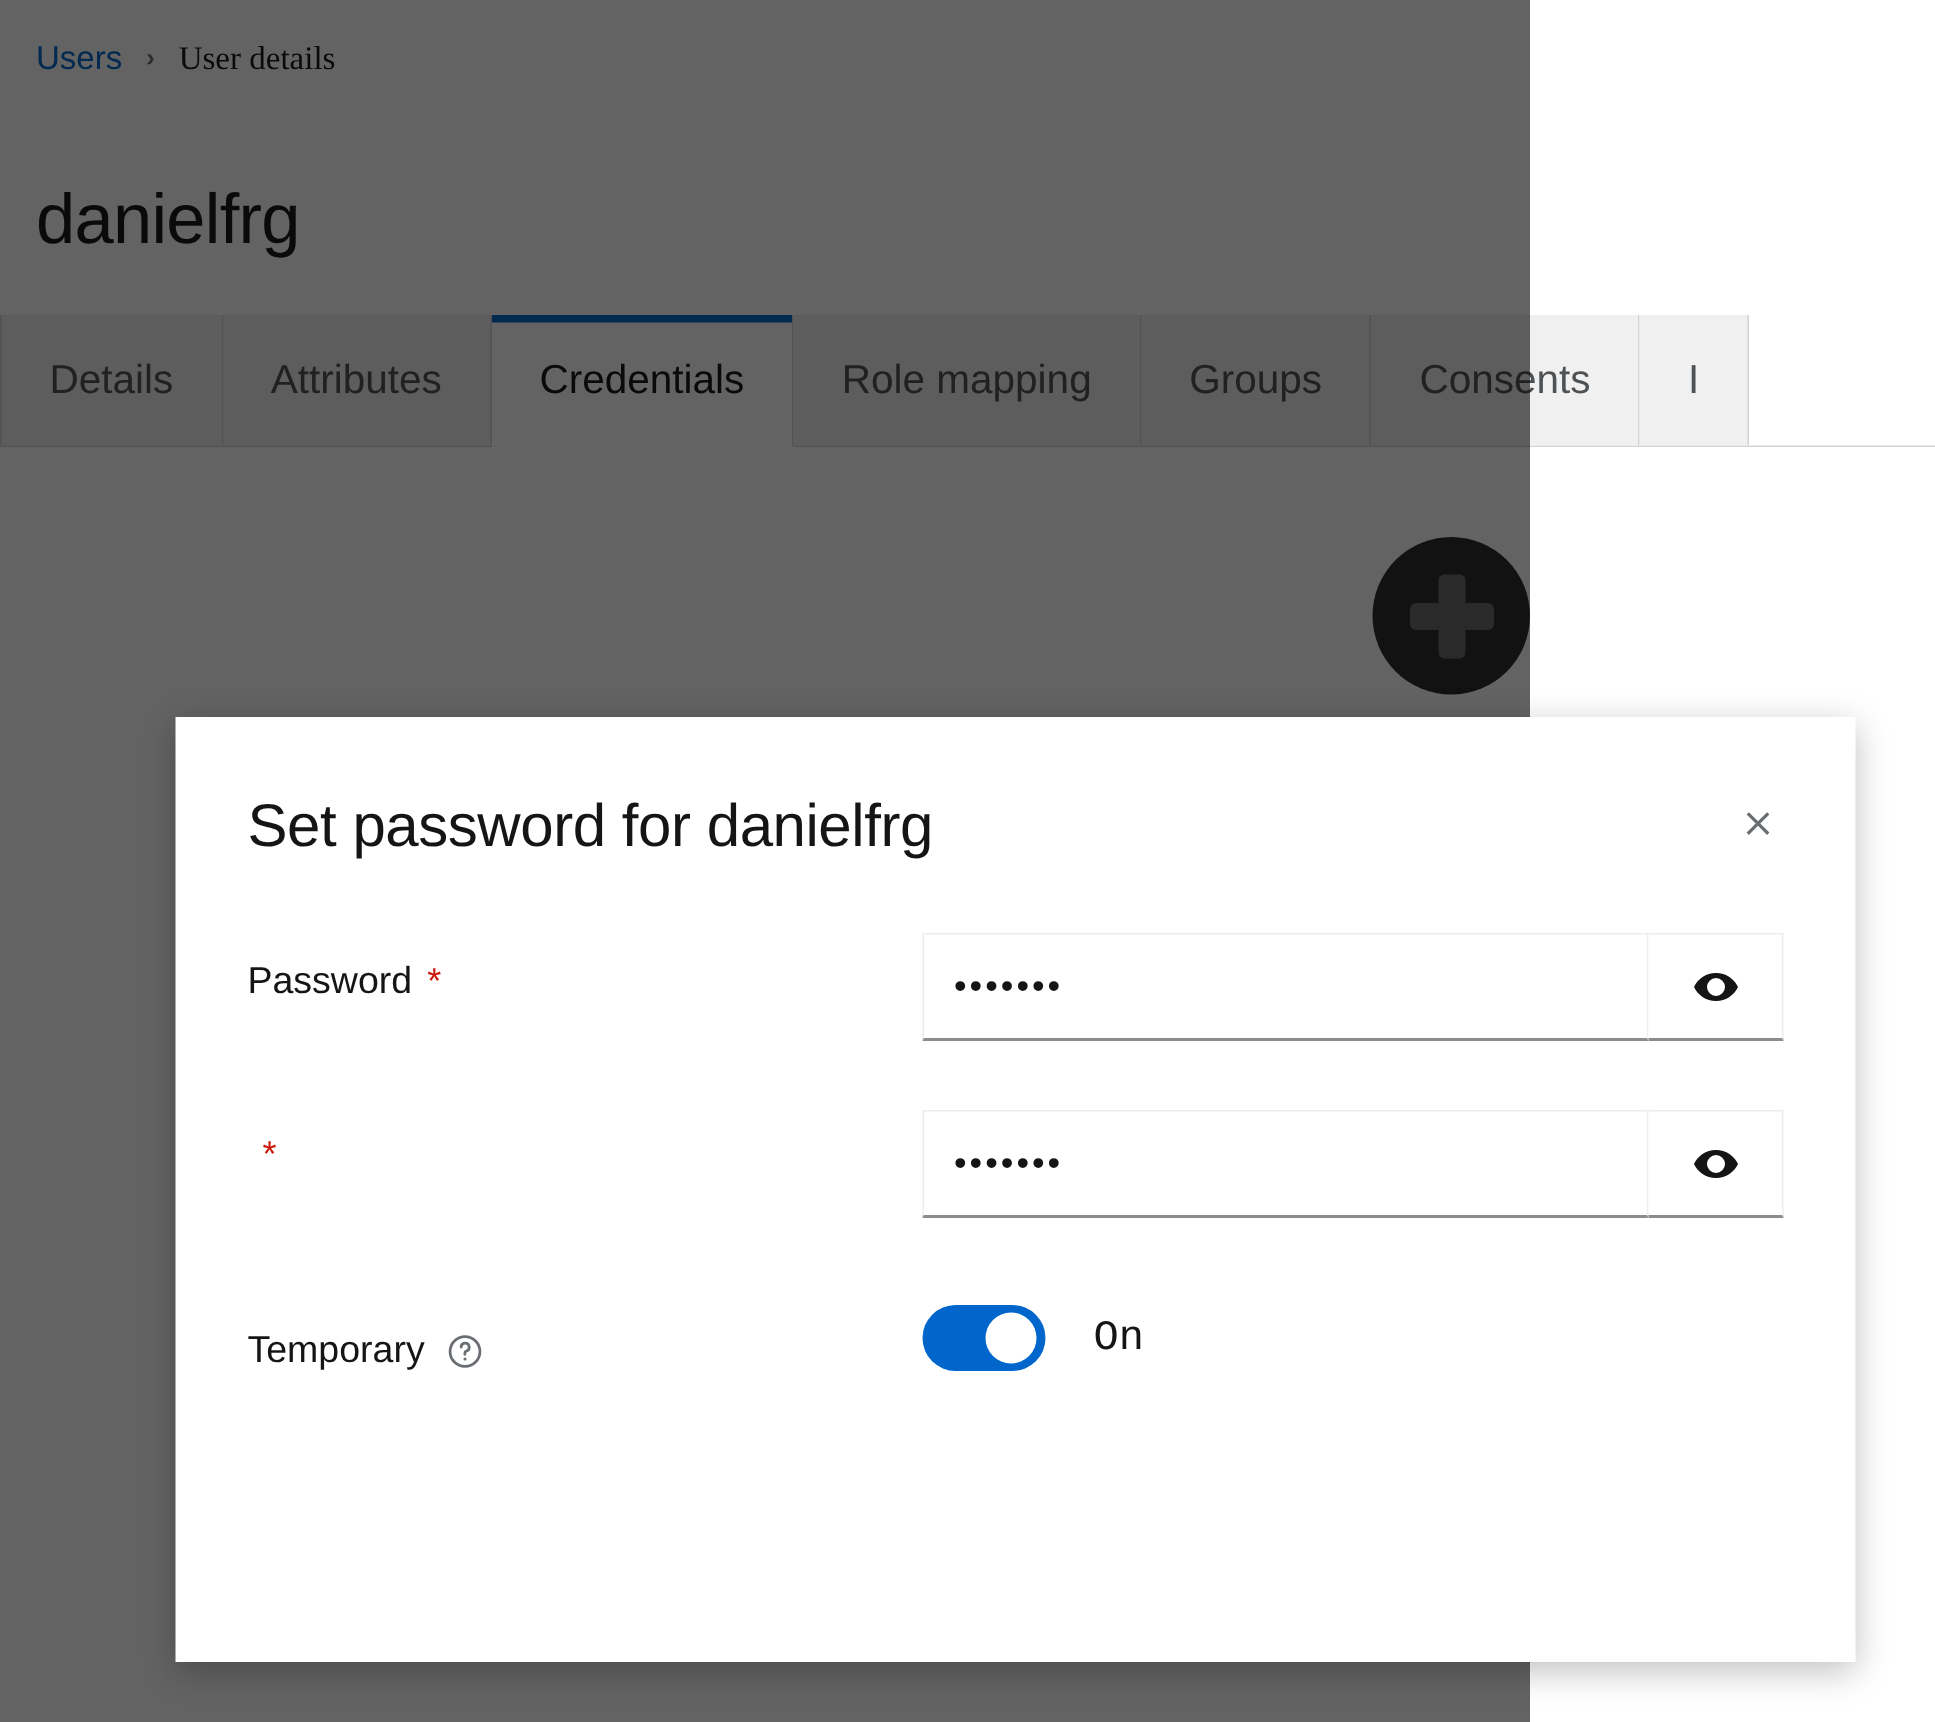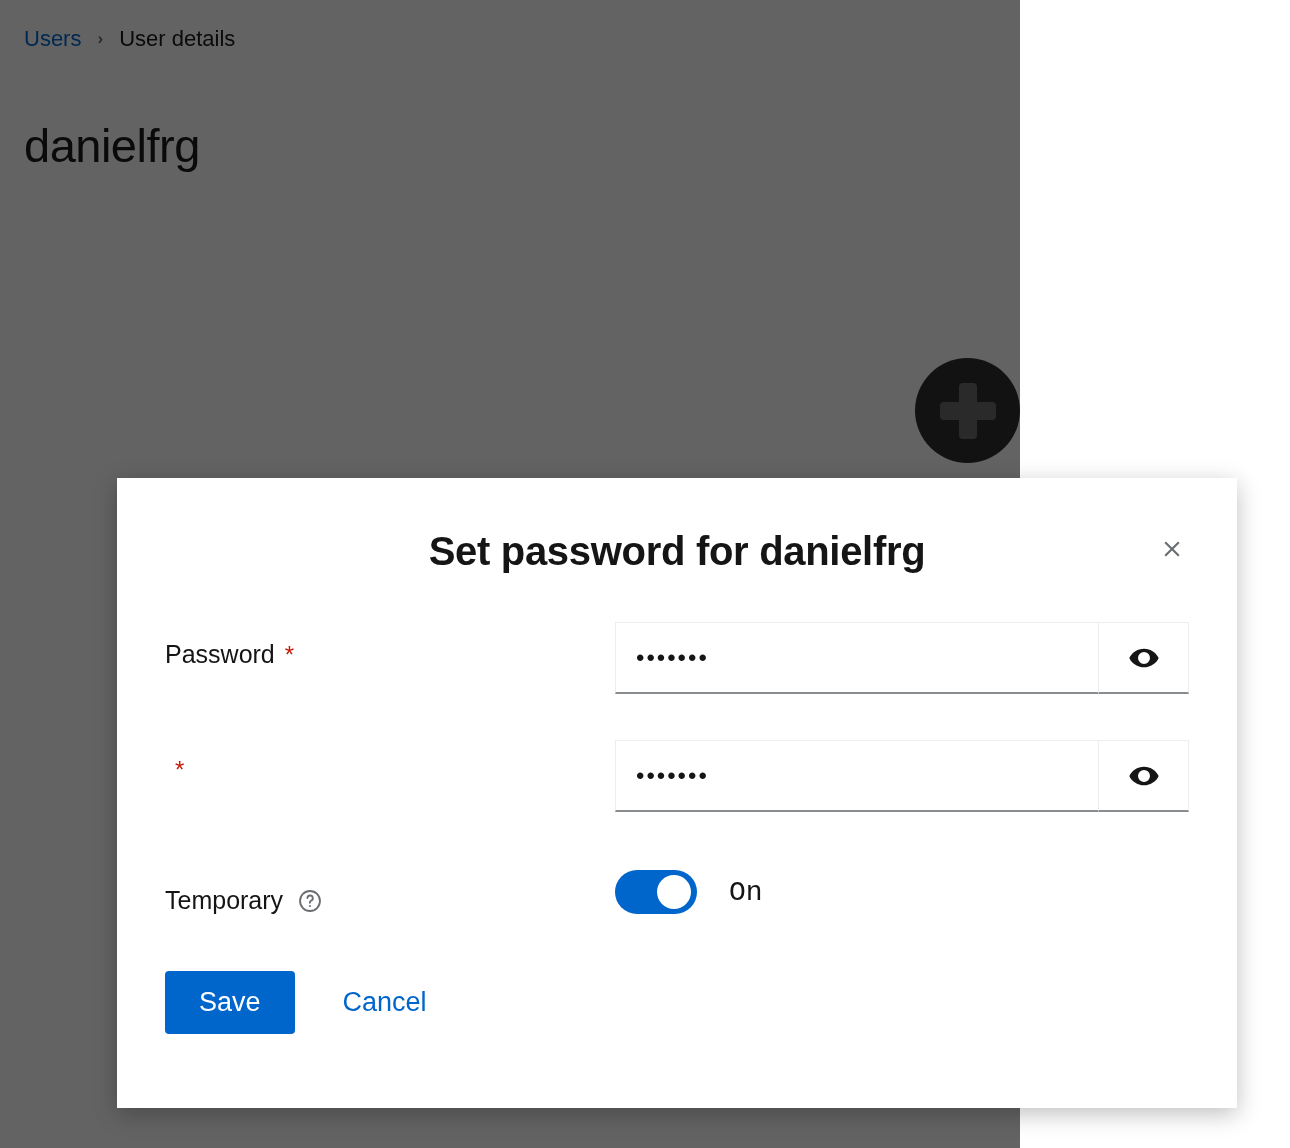--- a/index.html
+++ b/index.html
@@ -41,20 +41,21 @@
     text-decoration: none;
   }
   .crumb-sep {
     margin: 0 16px;
     color: #6a6e73;
     font-size: 17px;
     font-weight: bold;
   }
   .crumb-current {
     color: #151515;
+    font-family: Liberation Serif, serif;
   }
 
   .page-title {
     position: absolute;
     left: 24px;
     top: 114px;
     font-size: 47px;
     line-height: 64px;
     font-weight: 400;
     color: #151515;
@@ -159,24 +160,23 @@
     box-shadow: 0 6px 22px rgba(3,3,3,0.25);
   }
 
   .modal-header {
     position: relative;
     padding: 48px 48px 0 48px;
   }
   .modal-title {
     font-size: 40px;
     line-height: 50px;
-    font-weight: 700;
+    font-weight: 400;
     color: #151515;
     letter-spacing: -0.3px;
-    text-align: center;
   }
   .modal-close {
     position: absolute;
     right: 38px;
     top: 44px;
     width: 54px;
     height: 54px;
     display: flex;
     align-items: center;
     justify-content: center;
@@ -324,20 +324,43 @@
   <div class="page">
 
     <div class="breadcrumb">
       <a class="crumb-link" href="#">Users</a>
       <span class="crumb-sep">›</span>
       <span class="crumb-current">User details</span>
     </div>
 
     <h1 class="page-title">danielfrg</h1>
 
+    <div class="tabs">
+      <div class="tab">
+          <span>Details</span>
+        </div>
+      <div class="tab">
+          <span>Attributes</span>
+        </div>
+      <div class="tab active">
+          <span>Credentials</span>
+        </div>
+      <div class="tab">
+          <span>Role mapping</span>
+        </div>
+      <div class="tab">
+          <span>Groups</span>
+        </div>
+      <div class="tab">
+          <span>Consents</span>
+        </div>
+      <div class="tab">
+          <span>I</span>
+        </div>
+    </div>
 
     <div class="content">
       <div class="empty-add">
         <span class="plus-h"></span>
         <span class="plus-v"></span>
       </div>
       <div class="bg-heading">sword</div>
     </div>
 
   </div>
@@ -402,20 +425,16 @@
         <div class="toggle-wrap">
           <button class="toggle" role="switch" aria-checked="true">
             <span class="knob"></span>
           </button>
           <span class="toggle-label">On</span>
         </div>
       </div>
 
     </div>
 
-    <div class="modal-footer">
-      <button class="btn-primary">Save</button>
-      <button class="btn-link">Cancel</button>
-    </div>
 
   </div>
 
 </div>
 
 </body></html>

